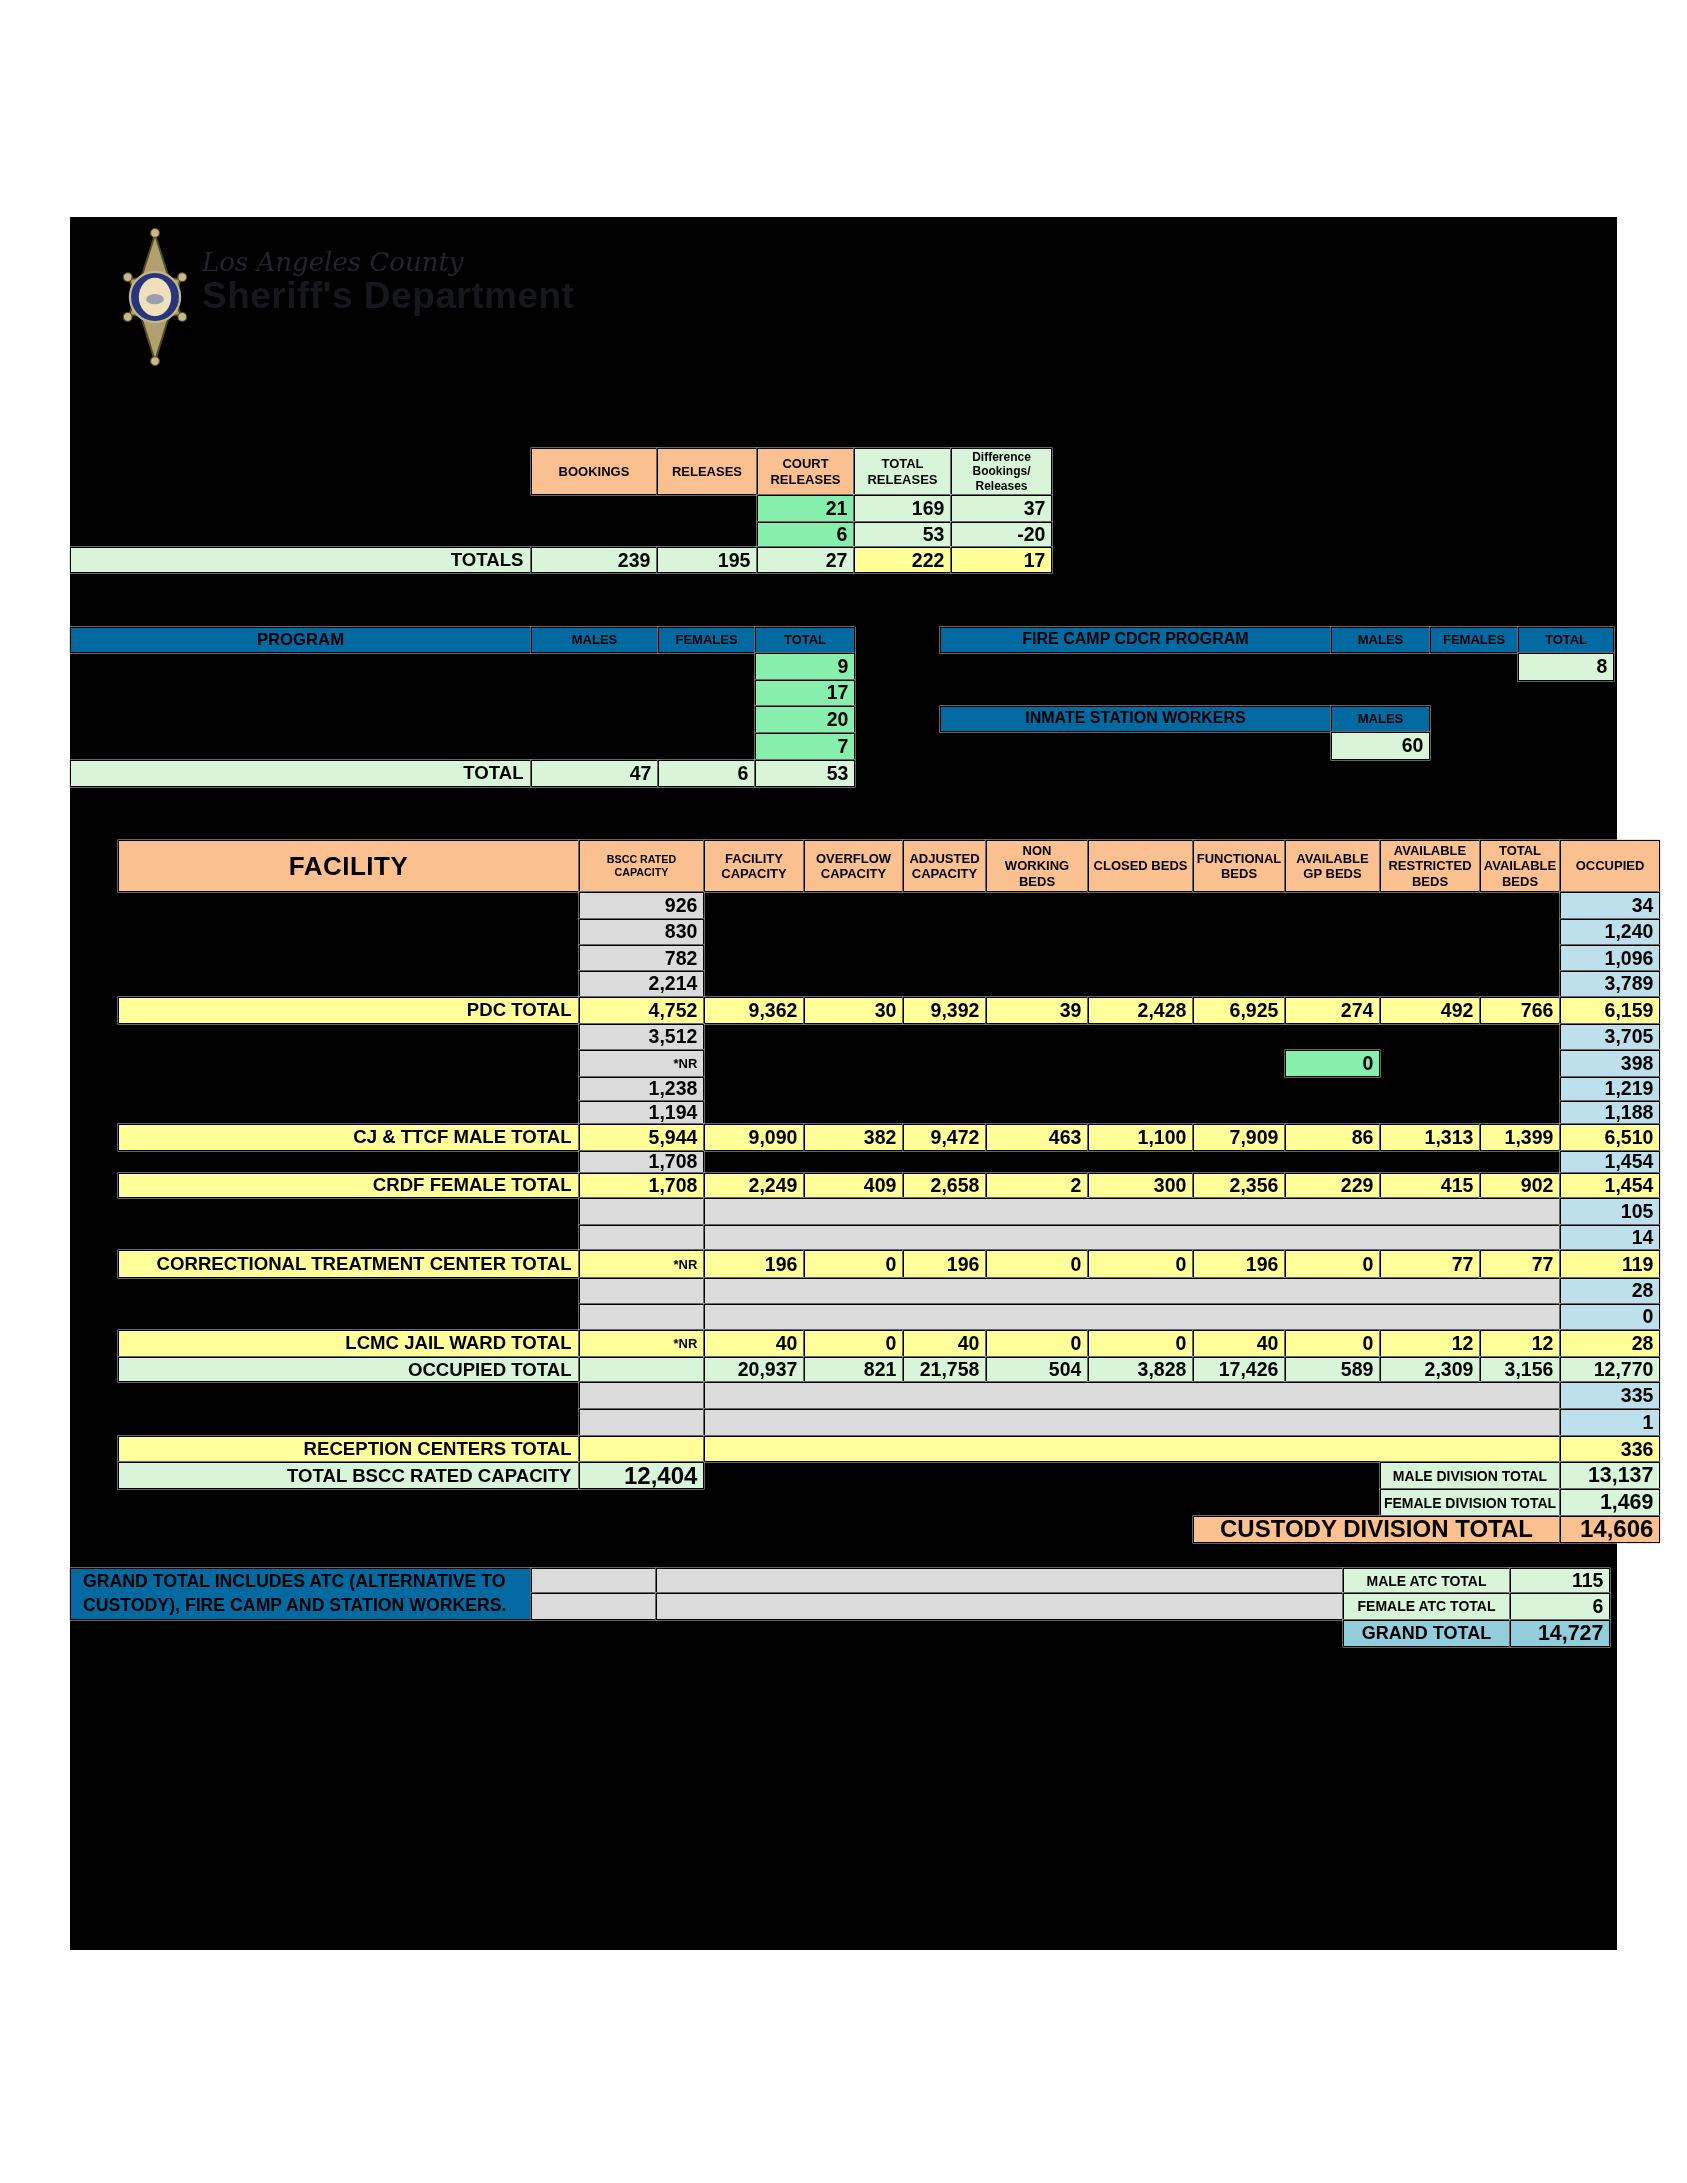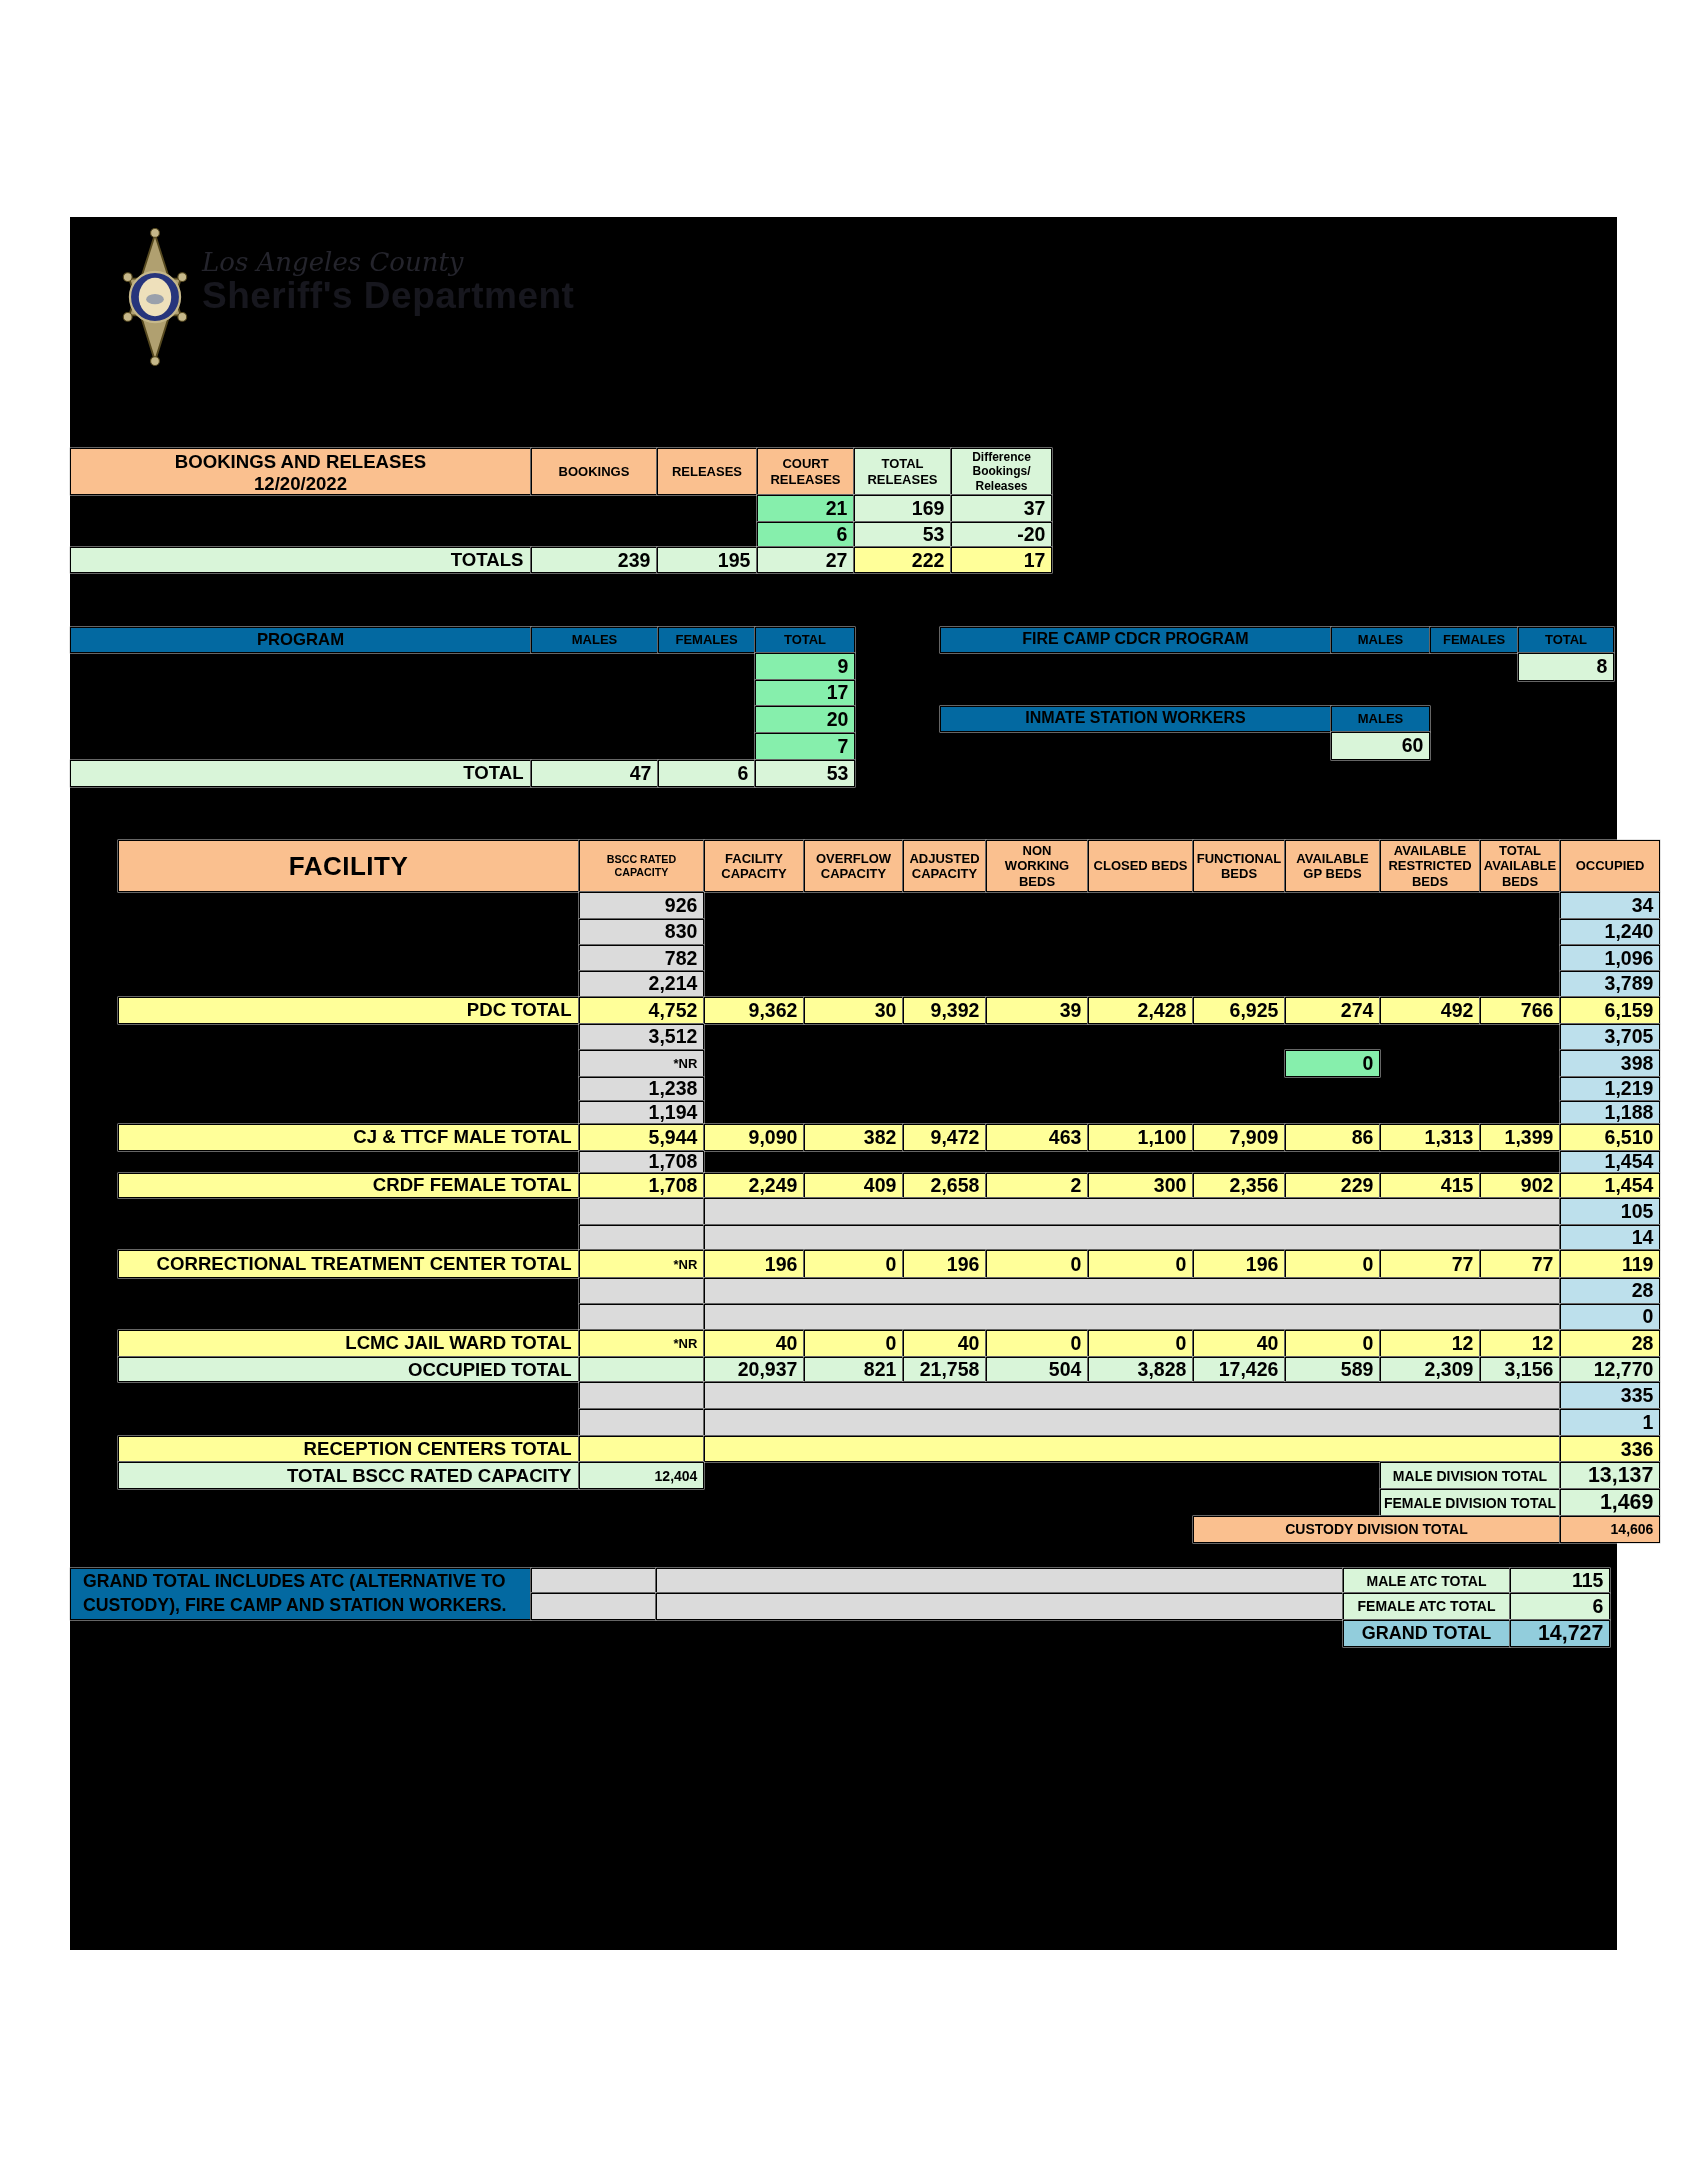--- a/index.html
+++ b/index.html
@@ -37,21 +37,21 @@
   .w{background:#86efac}
   .gy{background:#DBDBDB}
   .bl{background:#BDE0EC}
   .gt{background:#92CDDC}
   .hdr{justify-content:center;text-align:center;font-size:13px;line-height:1.18;padding:1.9px;}
   .hs{font-size:10.7px;}
   .v{justify-content:flex-end;padding-right:5.6px;font-size:19.5px;}
   .lab{justify-content:flex-end;text-align:right;padding-right:6.5px;font-size:18.6px;}
   .ctr{justify-content:center;text-align:center;}
   .nr{font-size:13px;}
-  .big{font-size:14px;}
+  .big{font-size:24px;}
   #bookings{left:70px;top:448px;
     grid-template-columns:461px 126px 100px 97px 97px 101px;
     grid-template-rows:47px 27px 25px 26px;}
   #bookings .title-cell{flex-direction:column;justify-content:space-evenly;font-size:18.6px;}
   #bookings .diff-hdr{font-size:12px;}
   #program{left:70px;top:627px;
     grid-template-columns:461px 127px 97px 100px;
     grid-template-rows:25.6px 27px 26.5px 27px 26.5px 27px;}
   #firecamp{left:940px;top:627px;
     grid-template-columns:391px 99px 88px 96px;
@@ -95,24 +95,20 @@
     <ellipse cx="50" cy="95" rx="22" ry="26" fill="#eee0bb"></ellipse>
     <ellipse cx="50" cy="98" rx="12" ry="7" fill="#9aa0ab"></ellipse>
   </svg>
 </div>
 <div id="brand">
   <div class="county">Los Angeles County</div>
   <div class="dept">Sheriff's Department</div>
 </div>
 
 <div id="bookings" class="tbl">
-  <div class="c o hdr title-cell" style="grid-area:1/1">
-    <div>BOOKINGS AND RELEASES</div>
-    <div>12/20/2022</div>
-  </div>
   <div class="c o hdr" style="grid-area:1/2">BOOKINGS</div>
   <div class="c o hdr" style="grid-area:1/3">RELEASES</div>
   <div class="c o hdr" style="grid-area:1/4">COURT RELEASES</div>
   <div class="c g hdr" style="grid-area:1/5">TOTAL RELEASES</div>
   <div class="c g hdr diff-hdr" style="grid-area:1/6">Difference Bookings/ Releases</div>
 
   <div class="c w v" style="grid-area:2/4">21</div>
   <div class="c g v" style="grid-area:2/5">169</div>
   <div class="c g v" style="grid-area:2/6">37</div>
 

